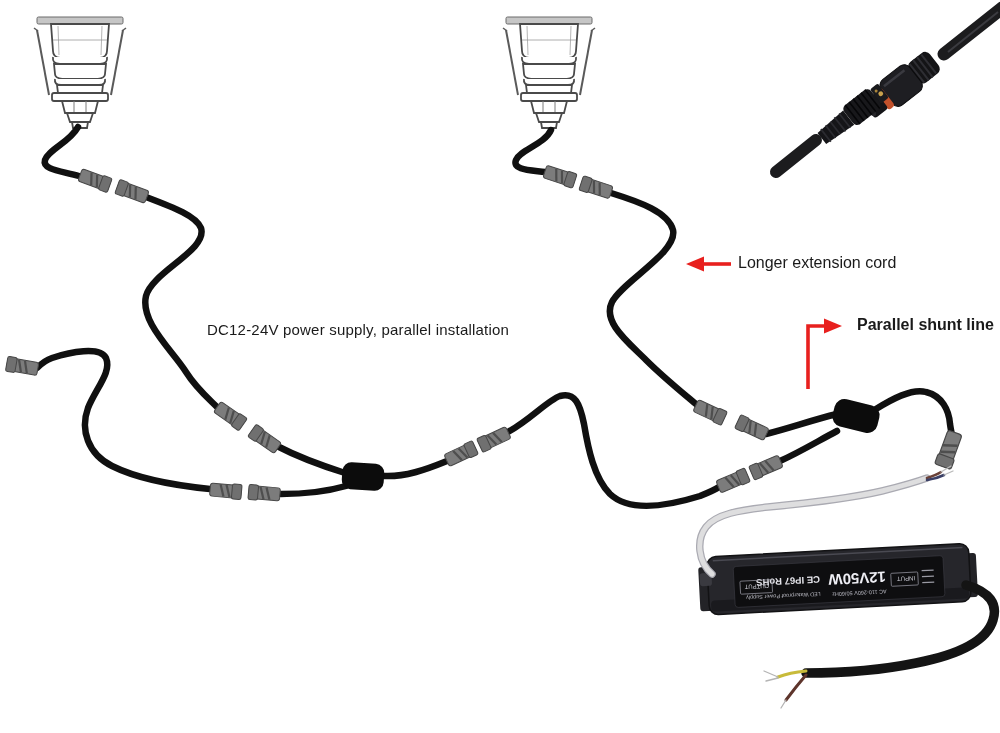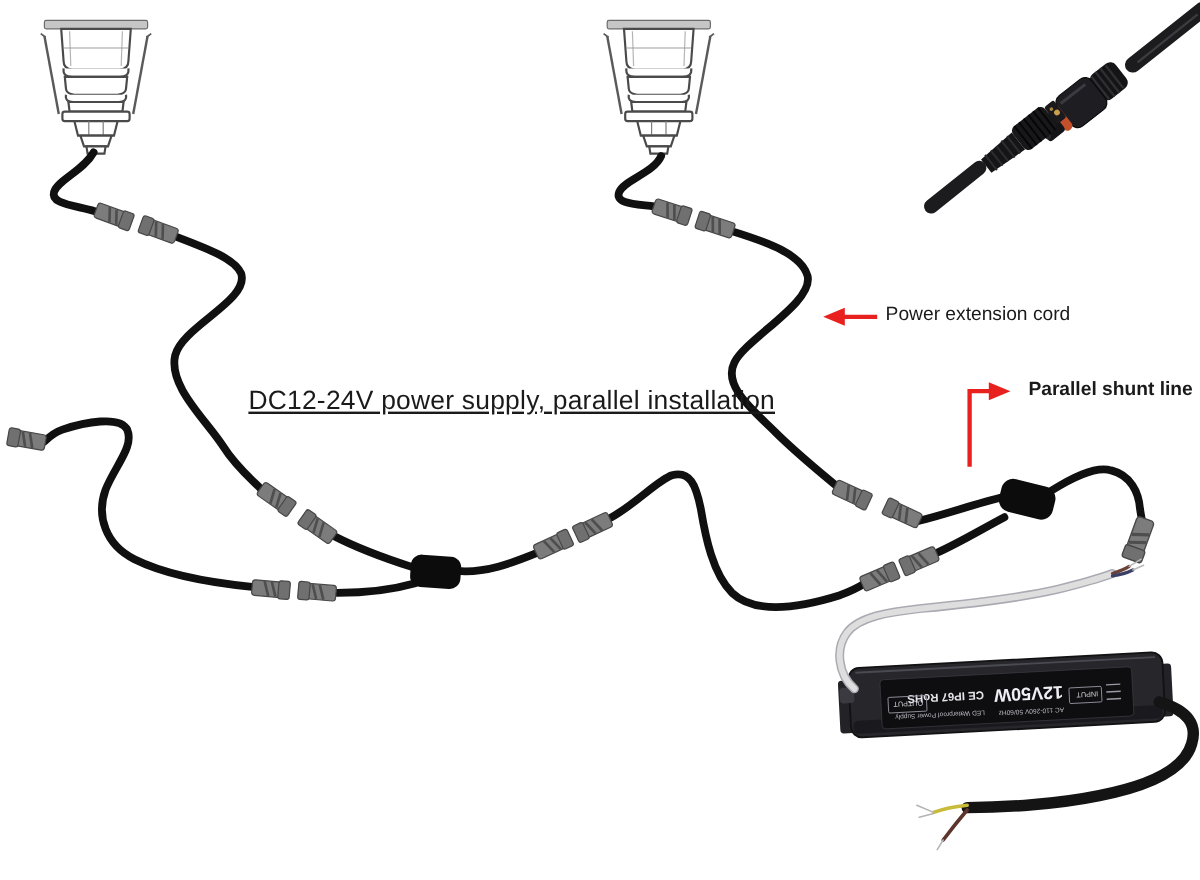--- a/index.html
+++ b/index.html
@@ -1,20 +1,20 @@
 <!DOCTYPE html>
 <html><head>
 <meta charset="utf-8">
 <style>
   html,body{margin:0;padding:0;background:#ffffff;}
   #canvas{position:relative;width:1000px;height:733px;background:#ffffff;overflow:hidden;
           font-family:"Liberation Sans", sans-serif;}
   #art{position:absolute;left:0;top:0;}
   .annot{position:absolute;color:#1a1a1a;white-space:nowrap;}
-  .caption{font-size:22px;letter-spacing:0.2px;text-decoration:underline;}
+  .caption{font-size:15px;letter-spacing:0.2px;}
   .small-label{font-size:16px;}
 </style>
 </head>
 <body>
 
 <div id="canvas">
 
 <svg id="art" width="1000" height="733" viewBox="0 0 1000 733" xmlns="http://www.w3.org/2000/svg" xmlns:xlink="http://www.w3.org/1999/xlink">
 
   <defs>
@@ -177,16 +177,16 @@
 
   <g>
     <line x1="731" y1="264" x2="701" y2="264" stroke="#e8201e" stroke-width="3.6"></line>
     <polygon points="686,264 704,256.5 704,271.5" fill="#e8201e"></polygon>
     <path d="M808,389 L808,326 L826,326" fill="none" stroke="#e8201e" stroke-width="3.6"></path>
     <polygon points="842,326 824,318.5 824,333.5" fill="#e8201e"></polygon>
   </g>
 </svg>
 
 <div class="annot caption" style="left:207px;top:321px;">DC12-24V power supply, parallel installation</div>
-<div class="annot small-label" style="left:738px;top:254px;">Power extension cord</div>
+<div class="annot small-label" style="left:738px;top:254px;">Longer extension cord</div>
 <div class="annot small-label" style="left:857px;top:316px;font-weight:bold;">Parallel shunt line</div>
 
 </div>
 
 </body></html>

